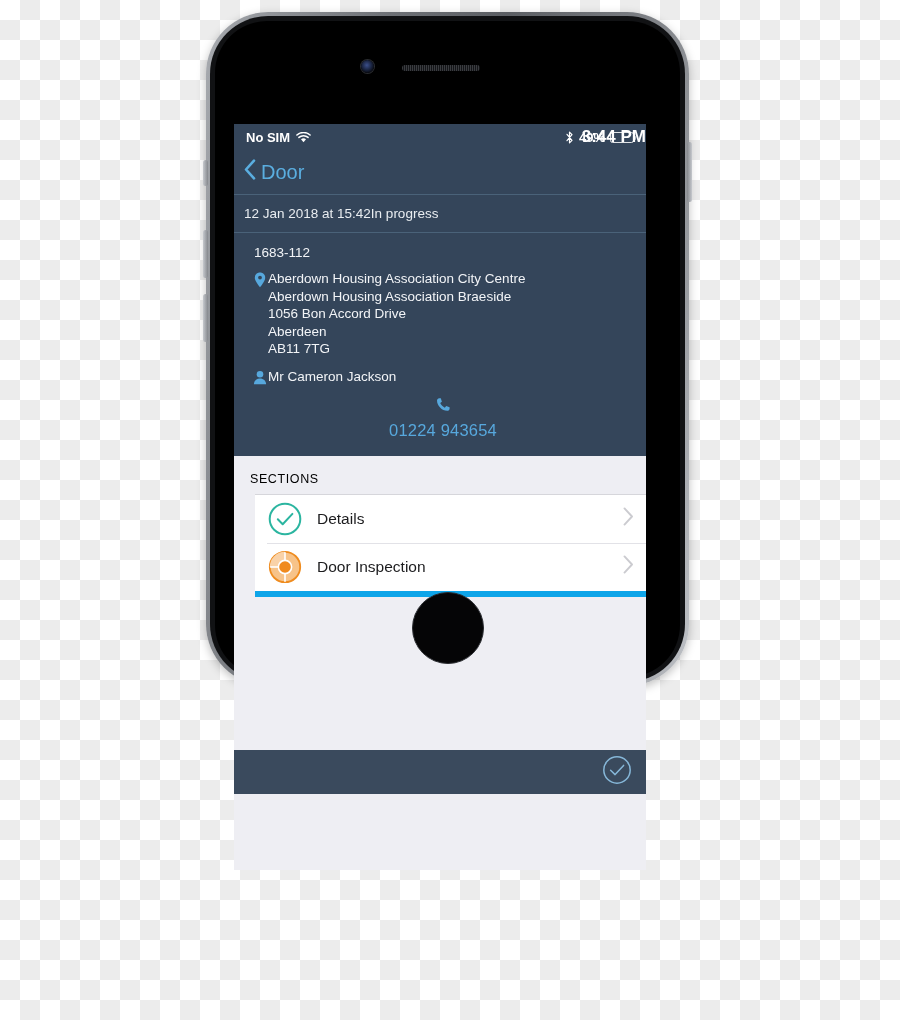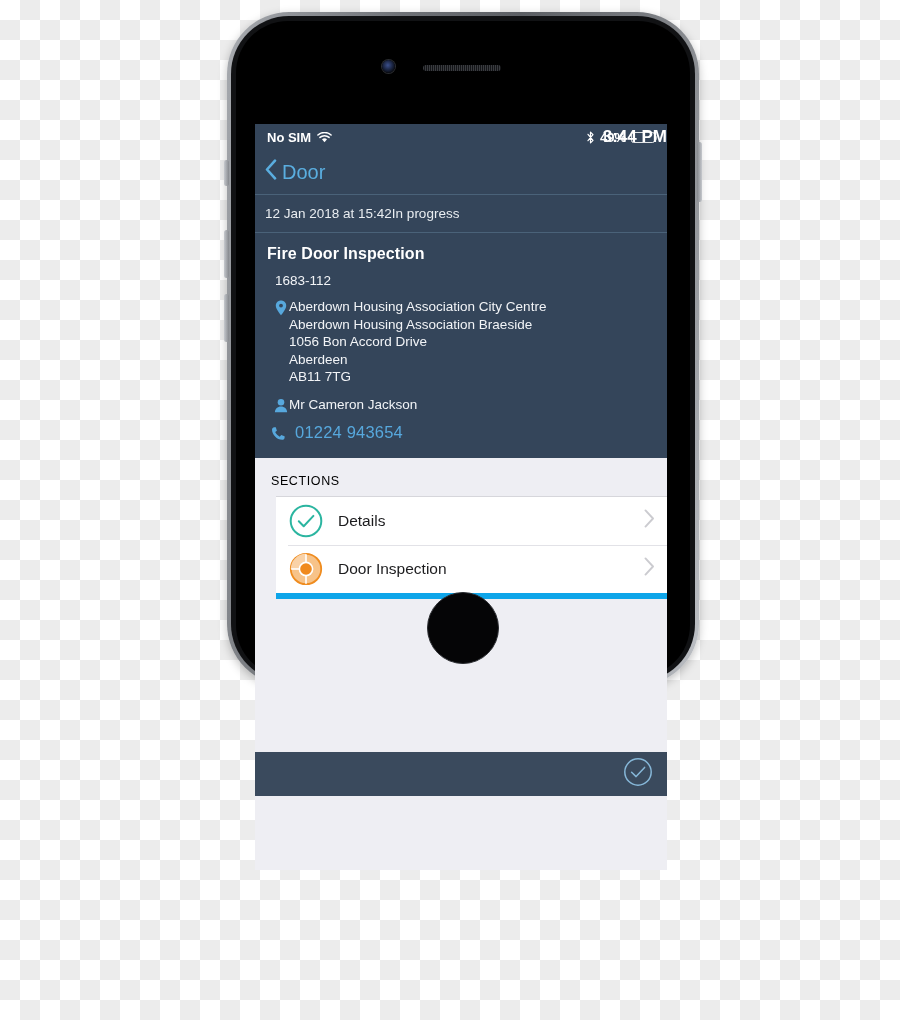--- a/index.html
+++ b/index.html
@@ -16,24 +16,25 @@
     background-image:
       linear-gradient(45deg, #ececec 25%, transparent 25%, transparent 75%, #ececec 75%, #ececec),
       linear-gradient(45deg, #ececec 25%, transparent 25%, transparent 75%, #ececec 75%, #ececec);
     background-size: 40px 40px;
     background-position: 0 0, 20px 20px;
   }
 
   
   .device {
     position: absolute;
-    left: 227px;
+    left: 206px;
     top: 12px;
     width: 472px;
     height: 674px;
+    padding-left: 11px;
   }
   .device-outer {
     position: absolute;
     inset: 0;
     border-radius: 62px;
     background: linear-gradient(100deg, #a9acb1 0%, #8e9196 12%, #6e7176 30%, #5b5e63 50%, #76797e 70%, #9a9da2 88%, #c0c3c8 100%);
     box-shadow: 0 3px 10px rgba(0,0,0,0.25);
   }
   .device-body {
     position: absolute;
@@ -269,20 +270,21 @@
     font-size: 13.5px;
     line-height: 17px;
     color: #f2f4f7;
   }
   .phone-row {
     display: flex;
     align-items: center;
     gap: 9px;
     margin: 8px 0 0 6px;
     cursor: pointer;
+    flex-direction: column;
   }
   .phone-number {
     font-size: 16.5px;
     color: #57a8dd;
     letter-spacing: 0.2px;
   }
 
   
   .list-wrap {
     background: #eeeef3;
@@ -407,21 +409,20 @@
         <span>Door</span>
       </div>
     </div>
 
     <div class="metabar">
       <span>12 Jan 2018 at 15:42</span>
       <span>In progress</span>
     </div>
 
     <div class="jobpanel">
-      <div class="job-title">Fire Door Inspection</div>
       <div class="job-ref">1683-112</div>
 
       <div class="info-row">
         <span class="info-icon">
           <svg width="12" height="16" viewBox="0 0 12 16">
             <path d="M6 0.6 C3 0.6 0.8 2.8 0.8 5.7 C0.8 9.3 6 15.2 6 15.2 C6 15.2 11.2 9.3 11.2 5.7 C11.2 2.8 9 0.6 6 0.6 Z" fill="#57a8dd"></path>
             <circle cx="6" cy="5.6" r="1.9" fill="#34455a"></circle>
           </svg>
         </span>
         <div class="addr-lines">

